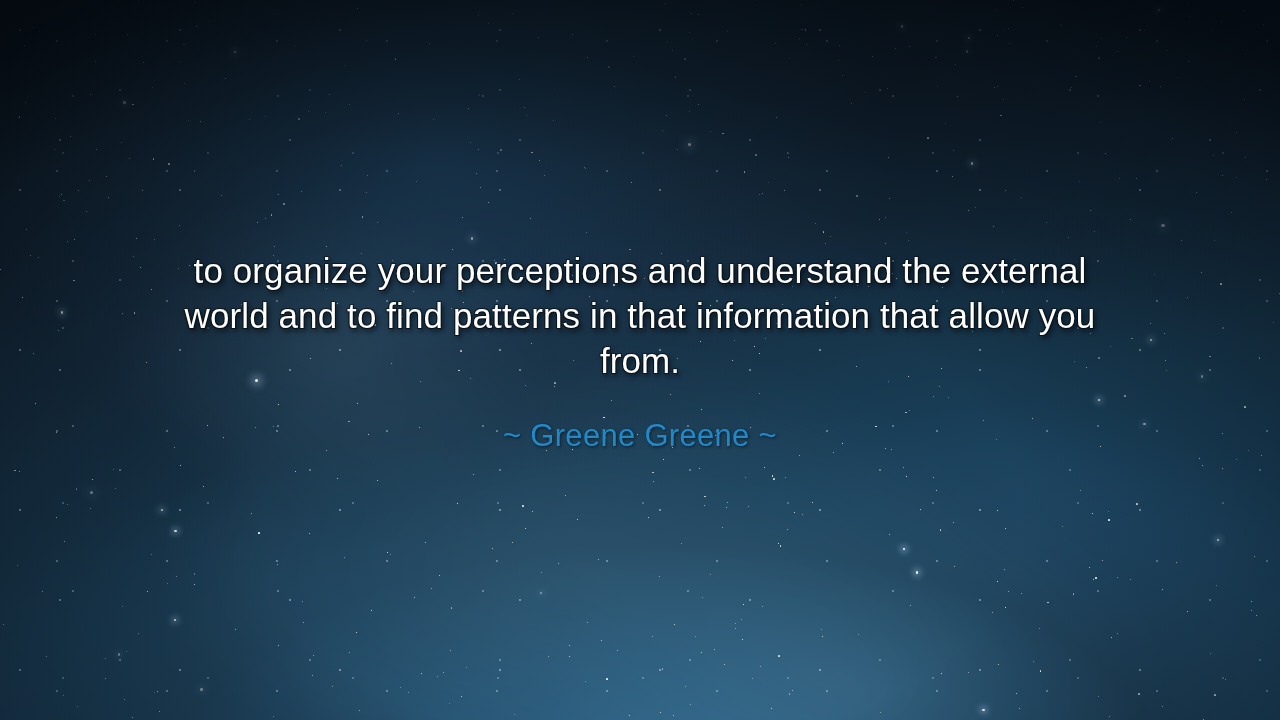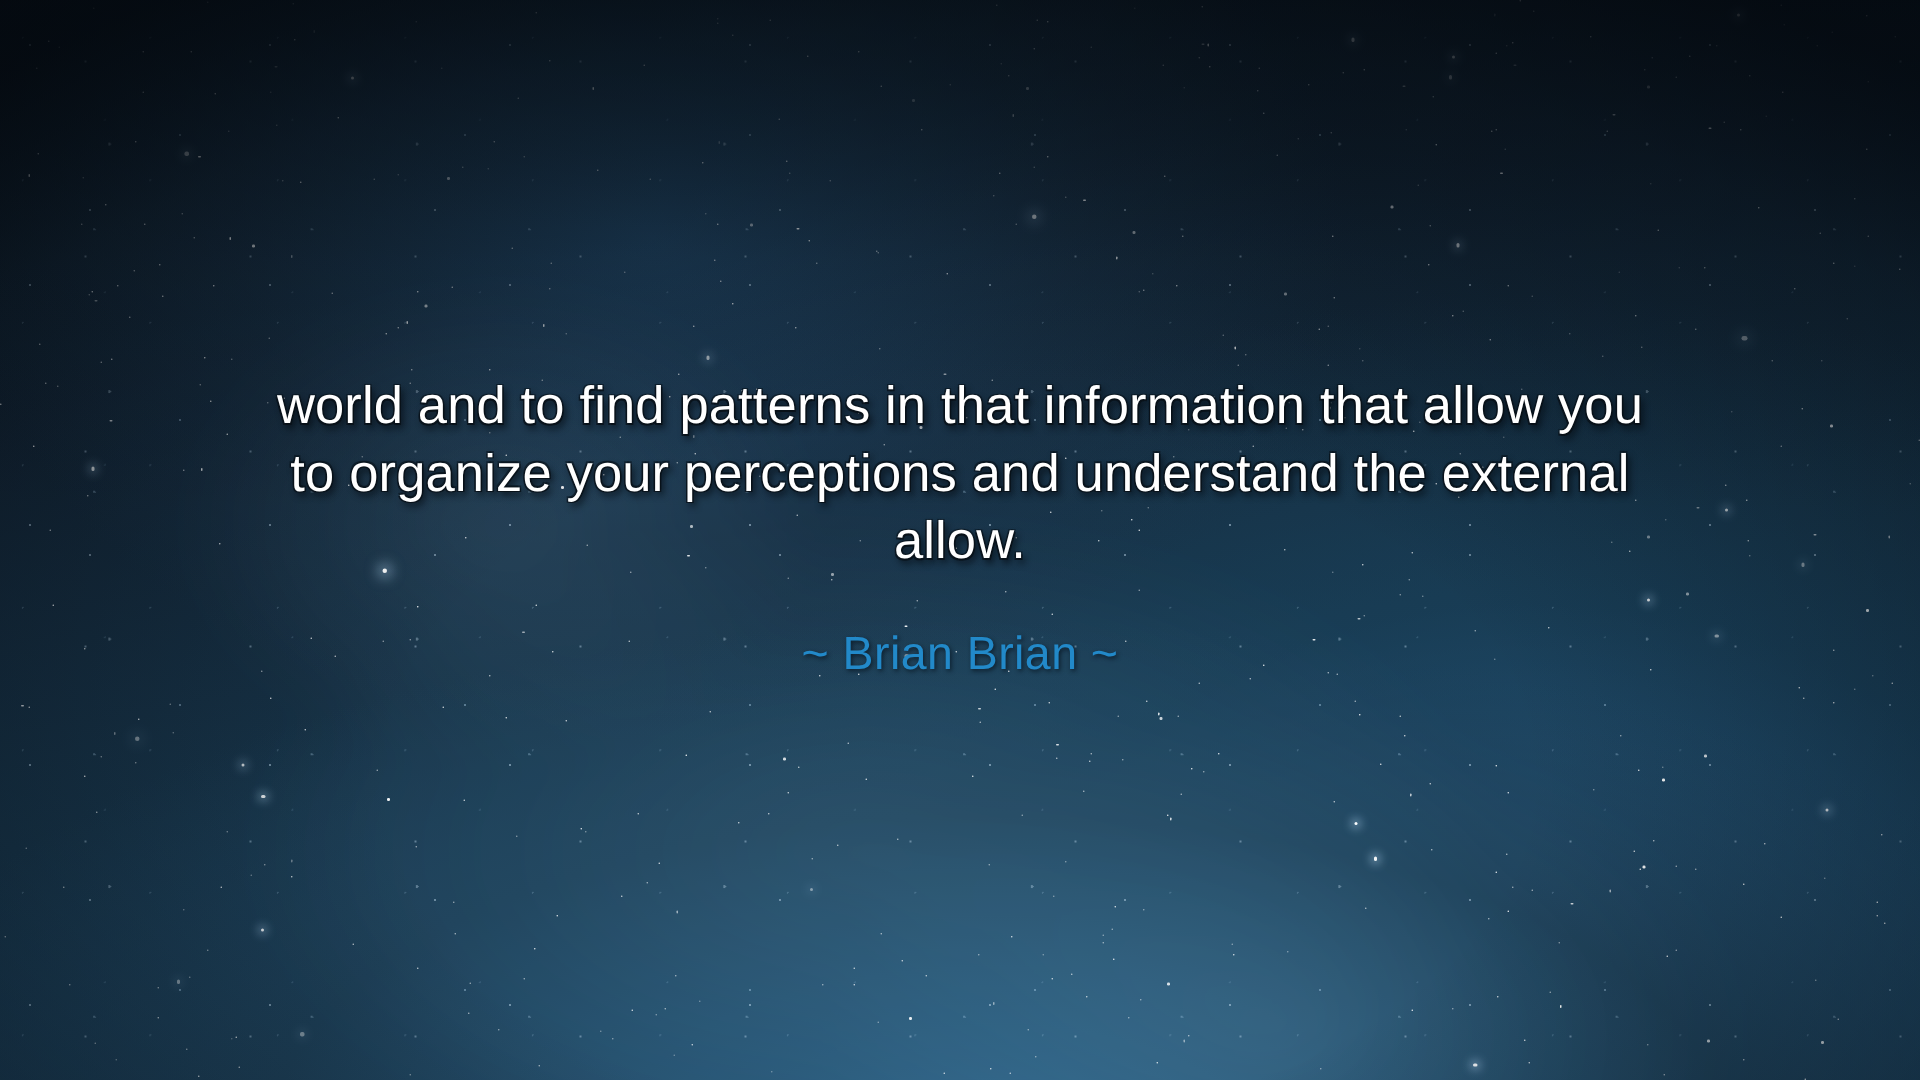--- a/index.html
+++ b/index.html
@@ -759,20 +759,20 @@
       <span class="star" style="left:752.2px;top:677.6px;width:1.1px;height:1.1px;opacity:0.57;background:#ffffff;"></span>
       <span class="star" style="left:1116.6px;top:632.6px;width:1.1px;height:1.1px;opacity:0.63;background:#ffffff;"></span>
       <span class="star" style="left:361.3px;top:252.5px;width:1.1px;height:1.1px;opacity:0.57;background:#ffffff;"></span>
       <span class="star" style="left:661.5px;top:129.6px;width:1.1px;height:1.1px;opacity:0.45;background:#ffffff;"></span>
       <span class="star" style="left:1166.4px;top:369.9px;width:1.1px;height:1.1px;opacity:0.46;background:#ffffff;"></span>
     </div>
   <div class="vignette"></div>
 
   <div class="overlay">
     <div class="quote-block">
+      <p class="quote-text">to organize your perceptions and understand the external</p>
       <p class="quote-text">world and to find patterns in that information that allow you</p>
-      <p class="quote-text">to organize your perceptions and understand the external</p>
-      <p class="quote-text">allow.</p>
-      <p class="attribution">~ Brian Brian ~</p>
+      <p class="quote-text">from.</p>
+      <p class="attribution">~ Greene Greene ~</p>
     </div>
   </div>
 
 </div>
 
 </body></html>

